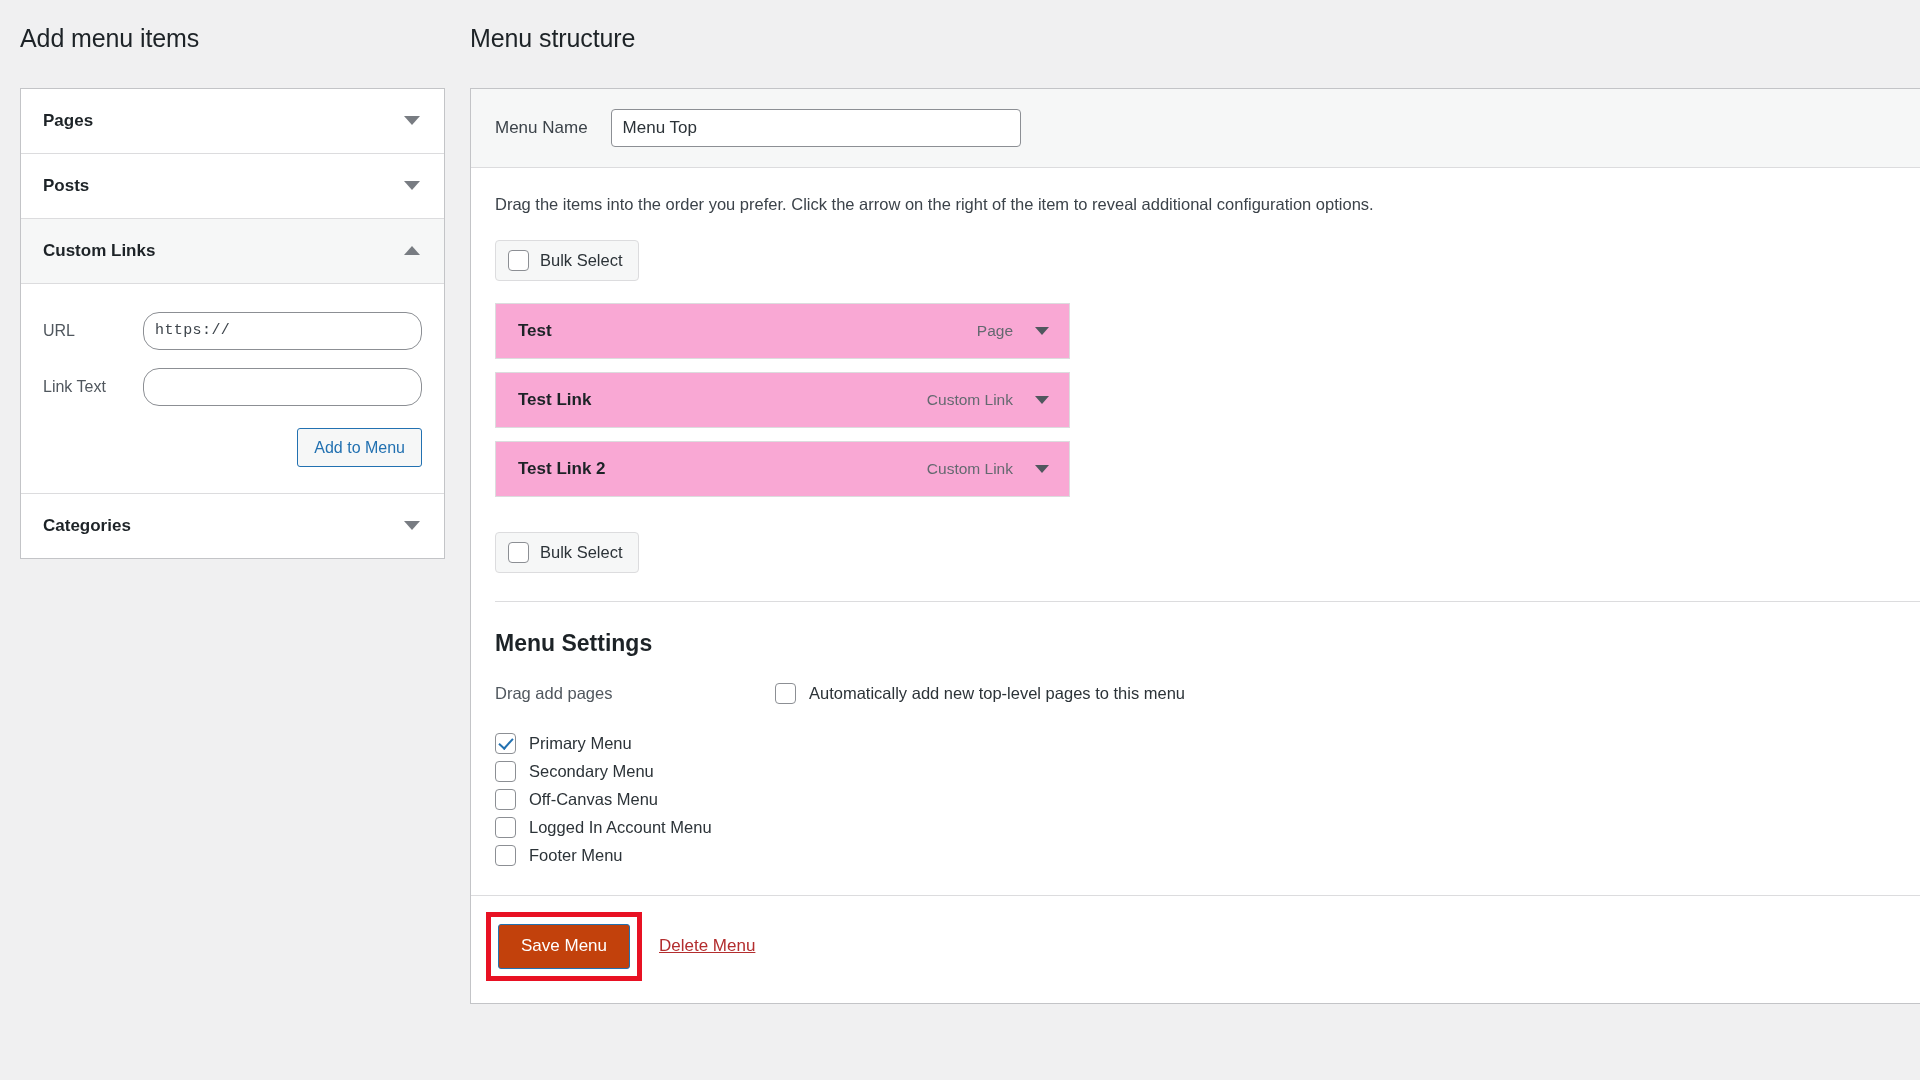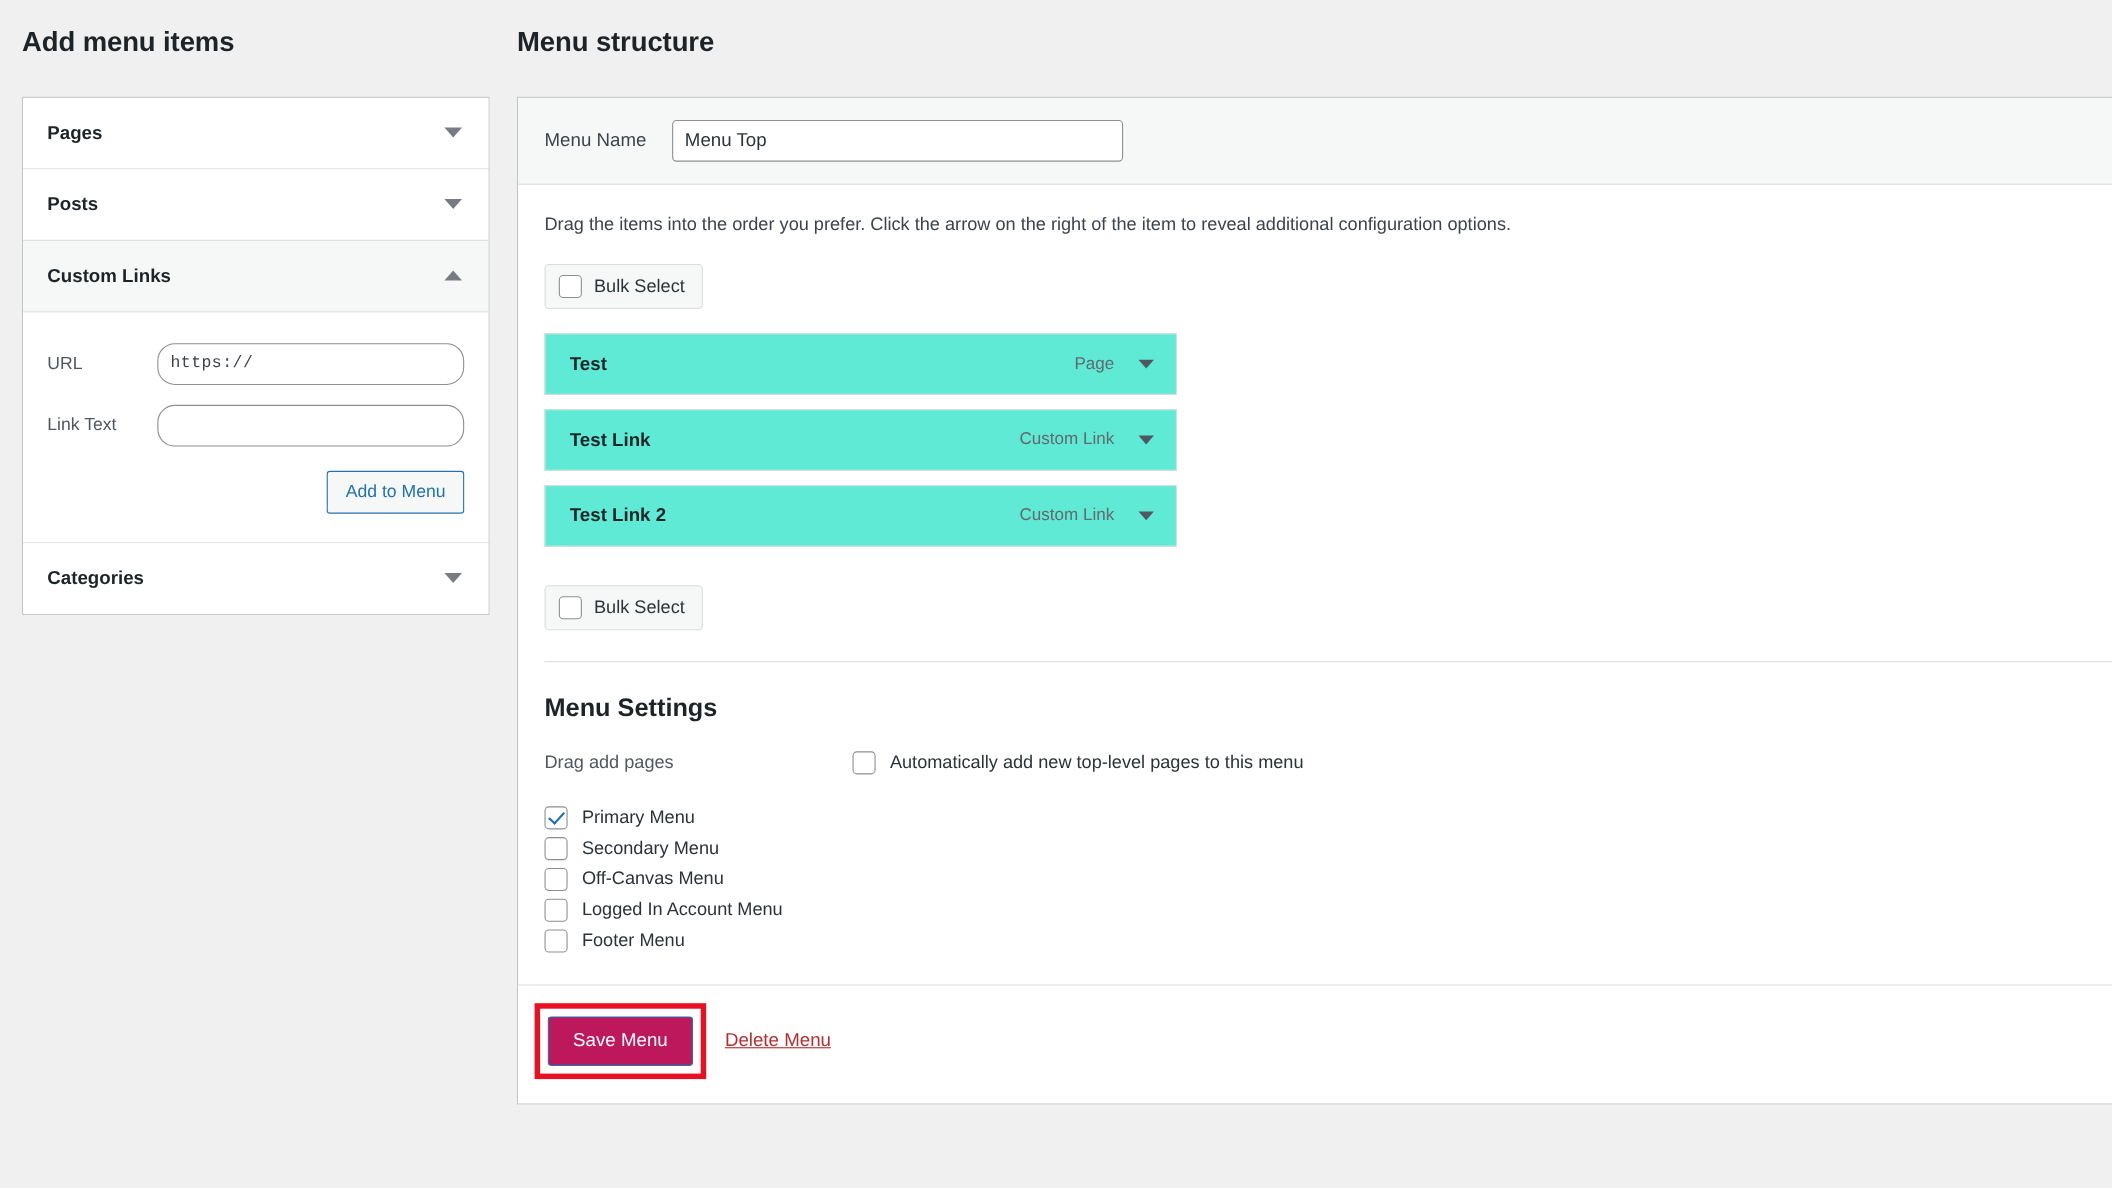--- a/index.html
+++ b/index.html
@@ -23,21 +23,21 @@
   
   #left-col {
     position: absolute;
     left: 20px;
     top: 22px;
     width: 425px;
   }
 
   .col-title {
     font-size: 25px;
-    font-weight: 700;
+    font-weight: 400;
     color: #1d2327;
     letter-spacing: -0.1px;
     line-height: 1.3;
     padding-left: 0px;
   }
 
   #accordion {
     margin-top: 33px;
     background: #fff;
     border: 1px solid #c3c4c7;
@@ -206,21 +206,21 @@
     border-width: 0 2.6px 2.6px 0;
     transform: rotate(42deg);
   }
 
   #menu-items { margin: 22px 0 0 0; }
 
   .menu-item {
     display: flex;
     align-items: center;
     justify-content: space-between;
-    background: #5eead4;
+    background: #f9a8d4;
     border: 1px solid #dcdcde;
     padding: 17px 20px 17px 22px;
     margin-bottom: 13px;
     width: 575px;
     min-height: 56px;
     cursor: move;
   }
   .mi-title { font-size: 17px; font-weight: 600; color: #1d2327; }
   .mi-right { display: flex; align-items: center; gap: 22px; }
   .mi-type { font-size: 15.5px; color: #646970; }
@@ -276,21 +276,21 @@
 
   .save-highlight {
     border: 5px solid #e81123;
     padding: 7px;
     background: #fff;
     display: inline-flex;
     margin-left: -9px;
   }
 
   .btn-primary {
-    background: #be185d;
+    background: #c2410c;
     border: 1px solid #2271b1;
     border-radius: 3px;
     color: #fff;
     font-size: 17px;
     font-family: "Liberation Sans", sans-serif;
     padding: 11px 22px;
     cursor: pointer;
     line-height: 1.2;
   }
 

